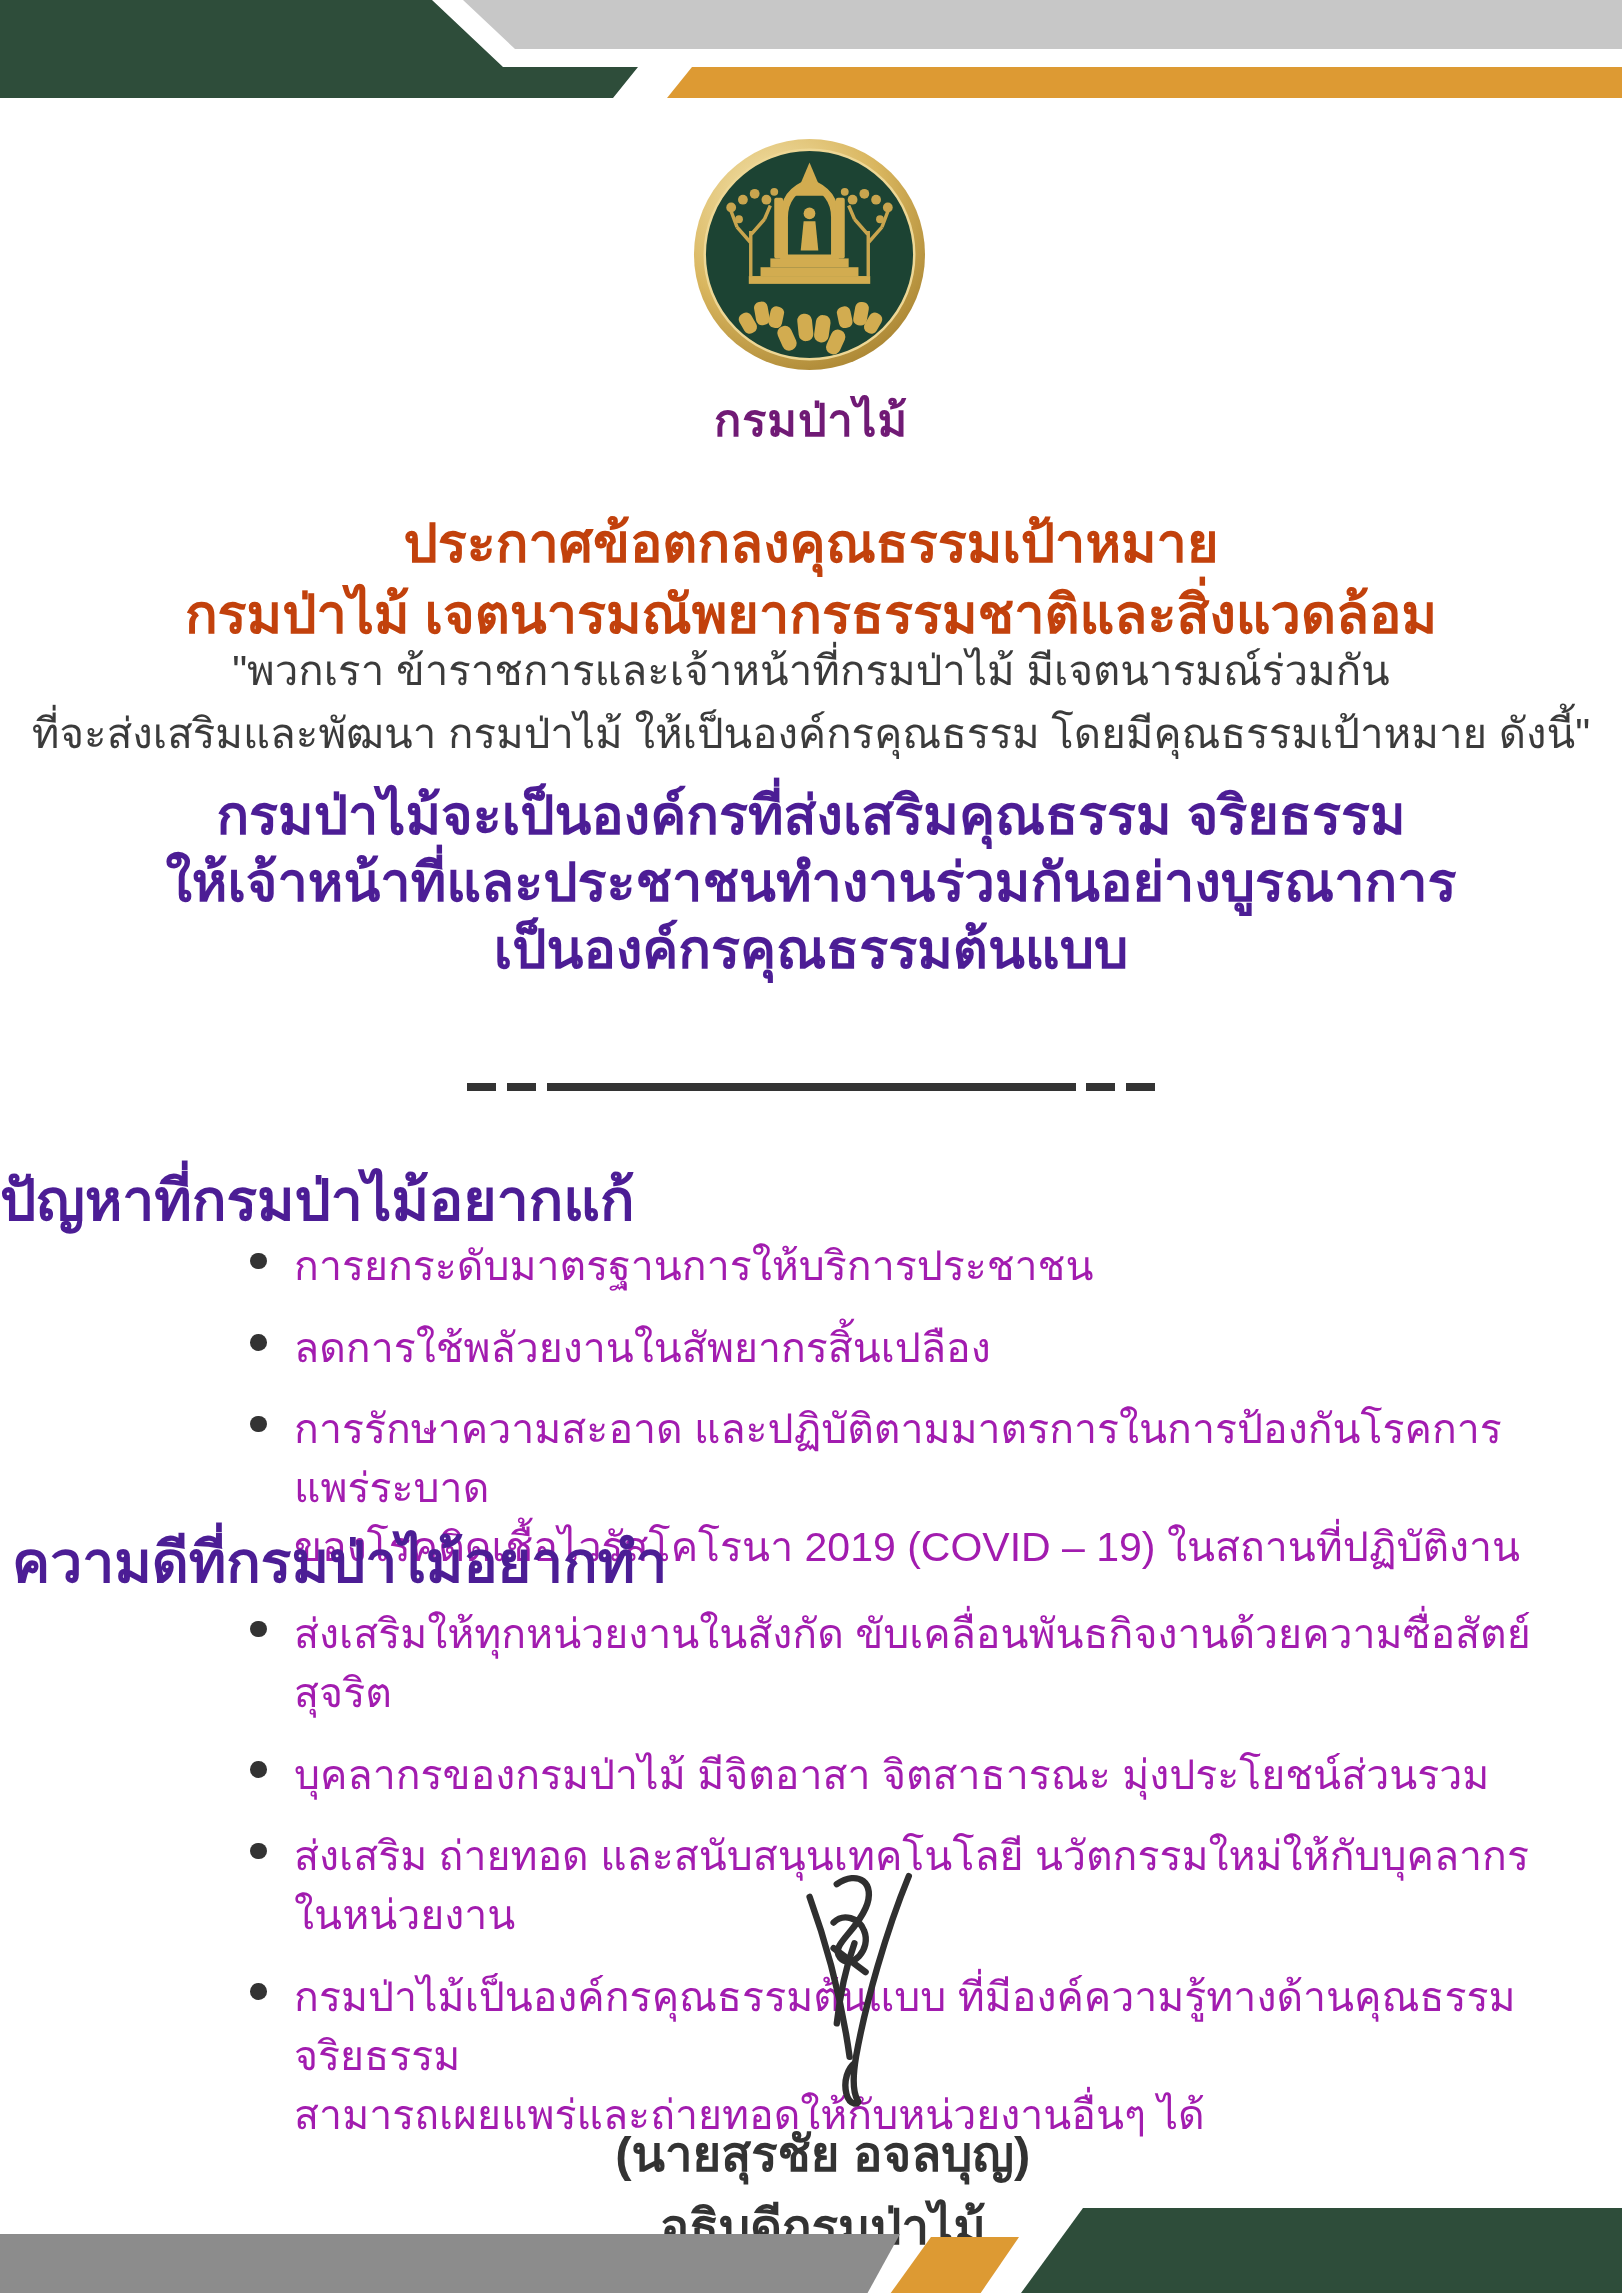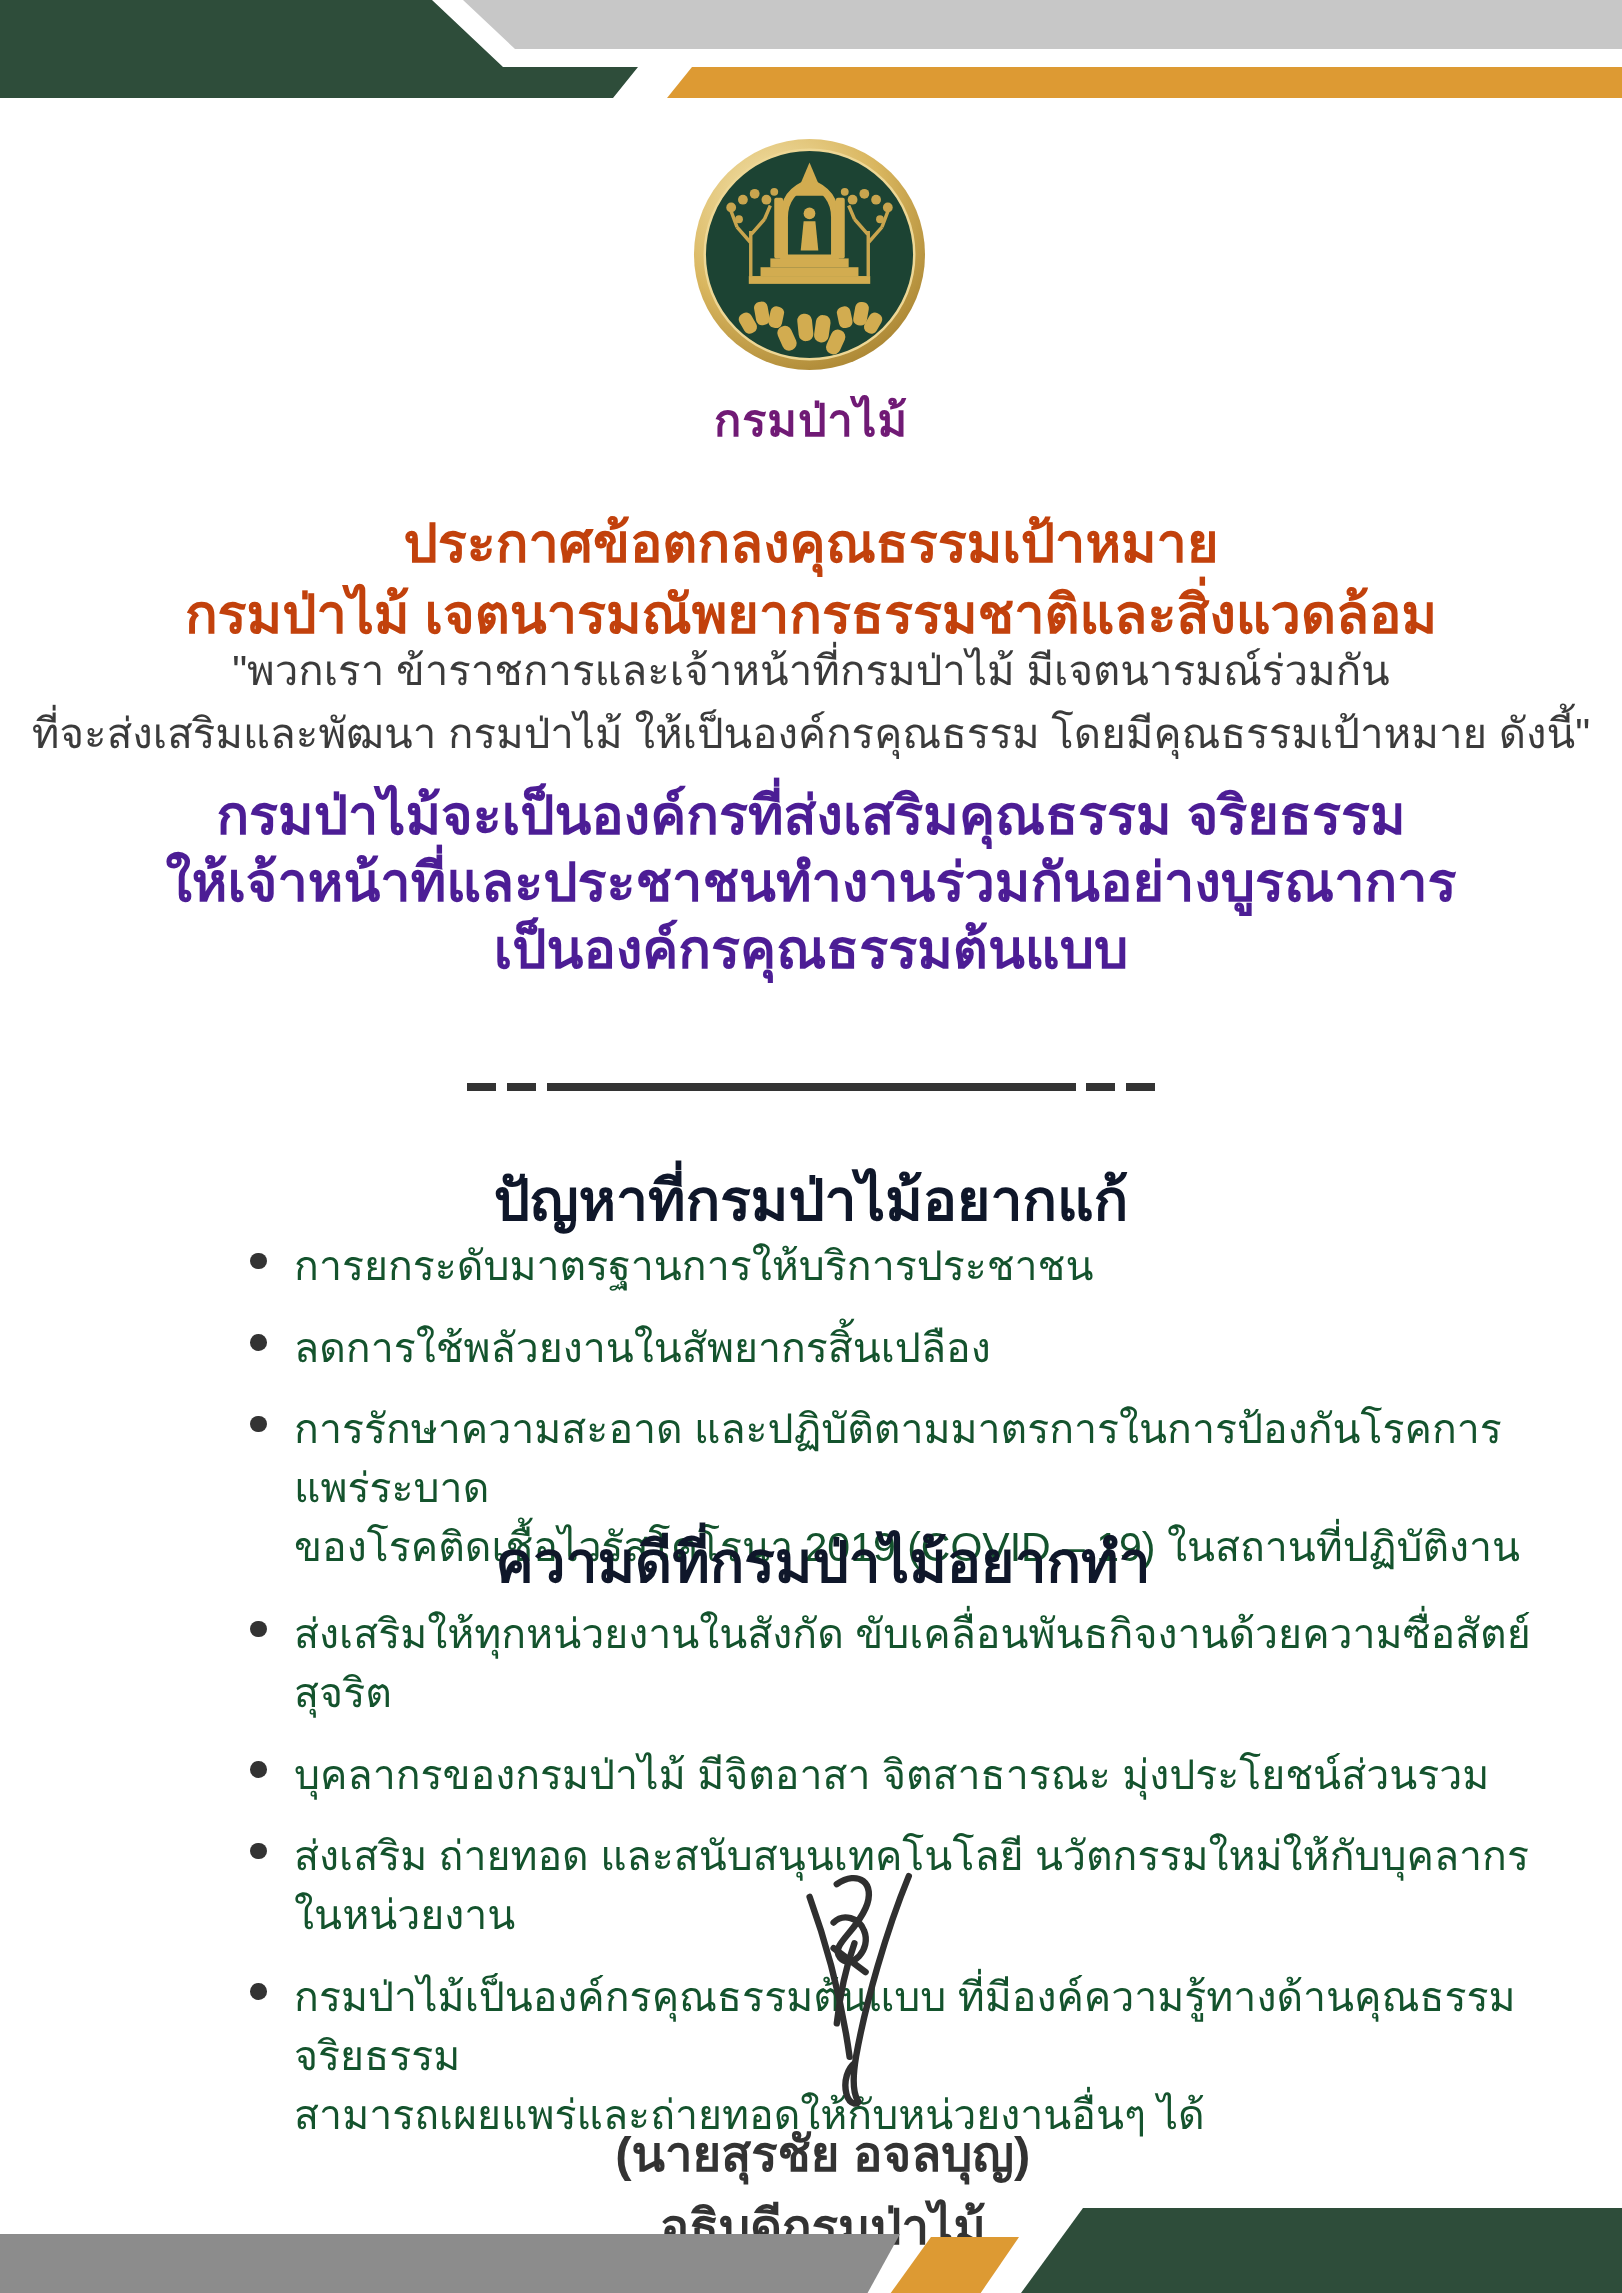--- a/index.html
+++ b/index.html
@@ -55,26 +55,26 @@
   }
   
   .divider{
     position:absolute;left:0;top:1082px;width:100%;height:9.8px;
     display:flex;justify-content:center;align-items:center;gap:10.8px;
   }
   .divider .dash{width:29px;height:8.8px;background:#333333;}
   .divider .bar{width:529px;height:8.8px;background:#333333;}
   
   .sec-heading{
-    position:absolute;left:0;width:100%;text-align:center;
-    font-size:57px;font-weight:bold;color:#0f172a;
+    position:absolute;left:0;width:100%;
+    font-size:57px;font-weight:bold;color:#4c1d95;
   }
   .sec-heading.problems{top:1155px;}
   .sec-heading.deeds{top:1517px;padding-left:12px;}
-  .bullet-list{position:absolute;left:250px;width:1304px;color:#14532d;font-size:41px;}
+  .bullet-list{position:absolute;left:250px;width:1304px;color:#a21caf;font-size:41px;}
   .bullet-list.problems{top:1237px;}
   .bullet-list.deeds{top:1605px;}
   .bullet-item{display:flex;align-items:flex-start;margin-bottom:22.5px;}
   .bullet-dot{
     flex:0 0 auto;width:16.7px;height:16.7px;border-radius:50%;background:#333333;
     margin:15.7px 27.4px 0 0;
   }
   .bullet-text{line-height:59px;}
   .bullet-text .l2{display:block;}
   

